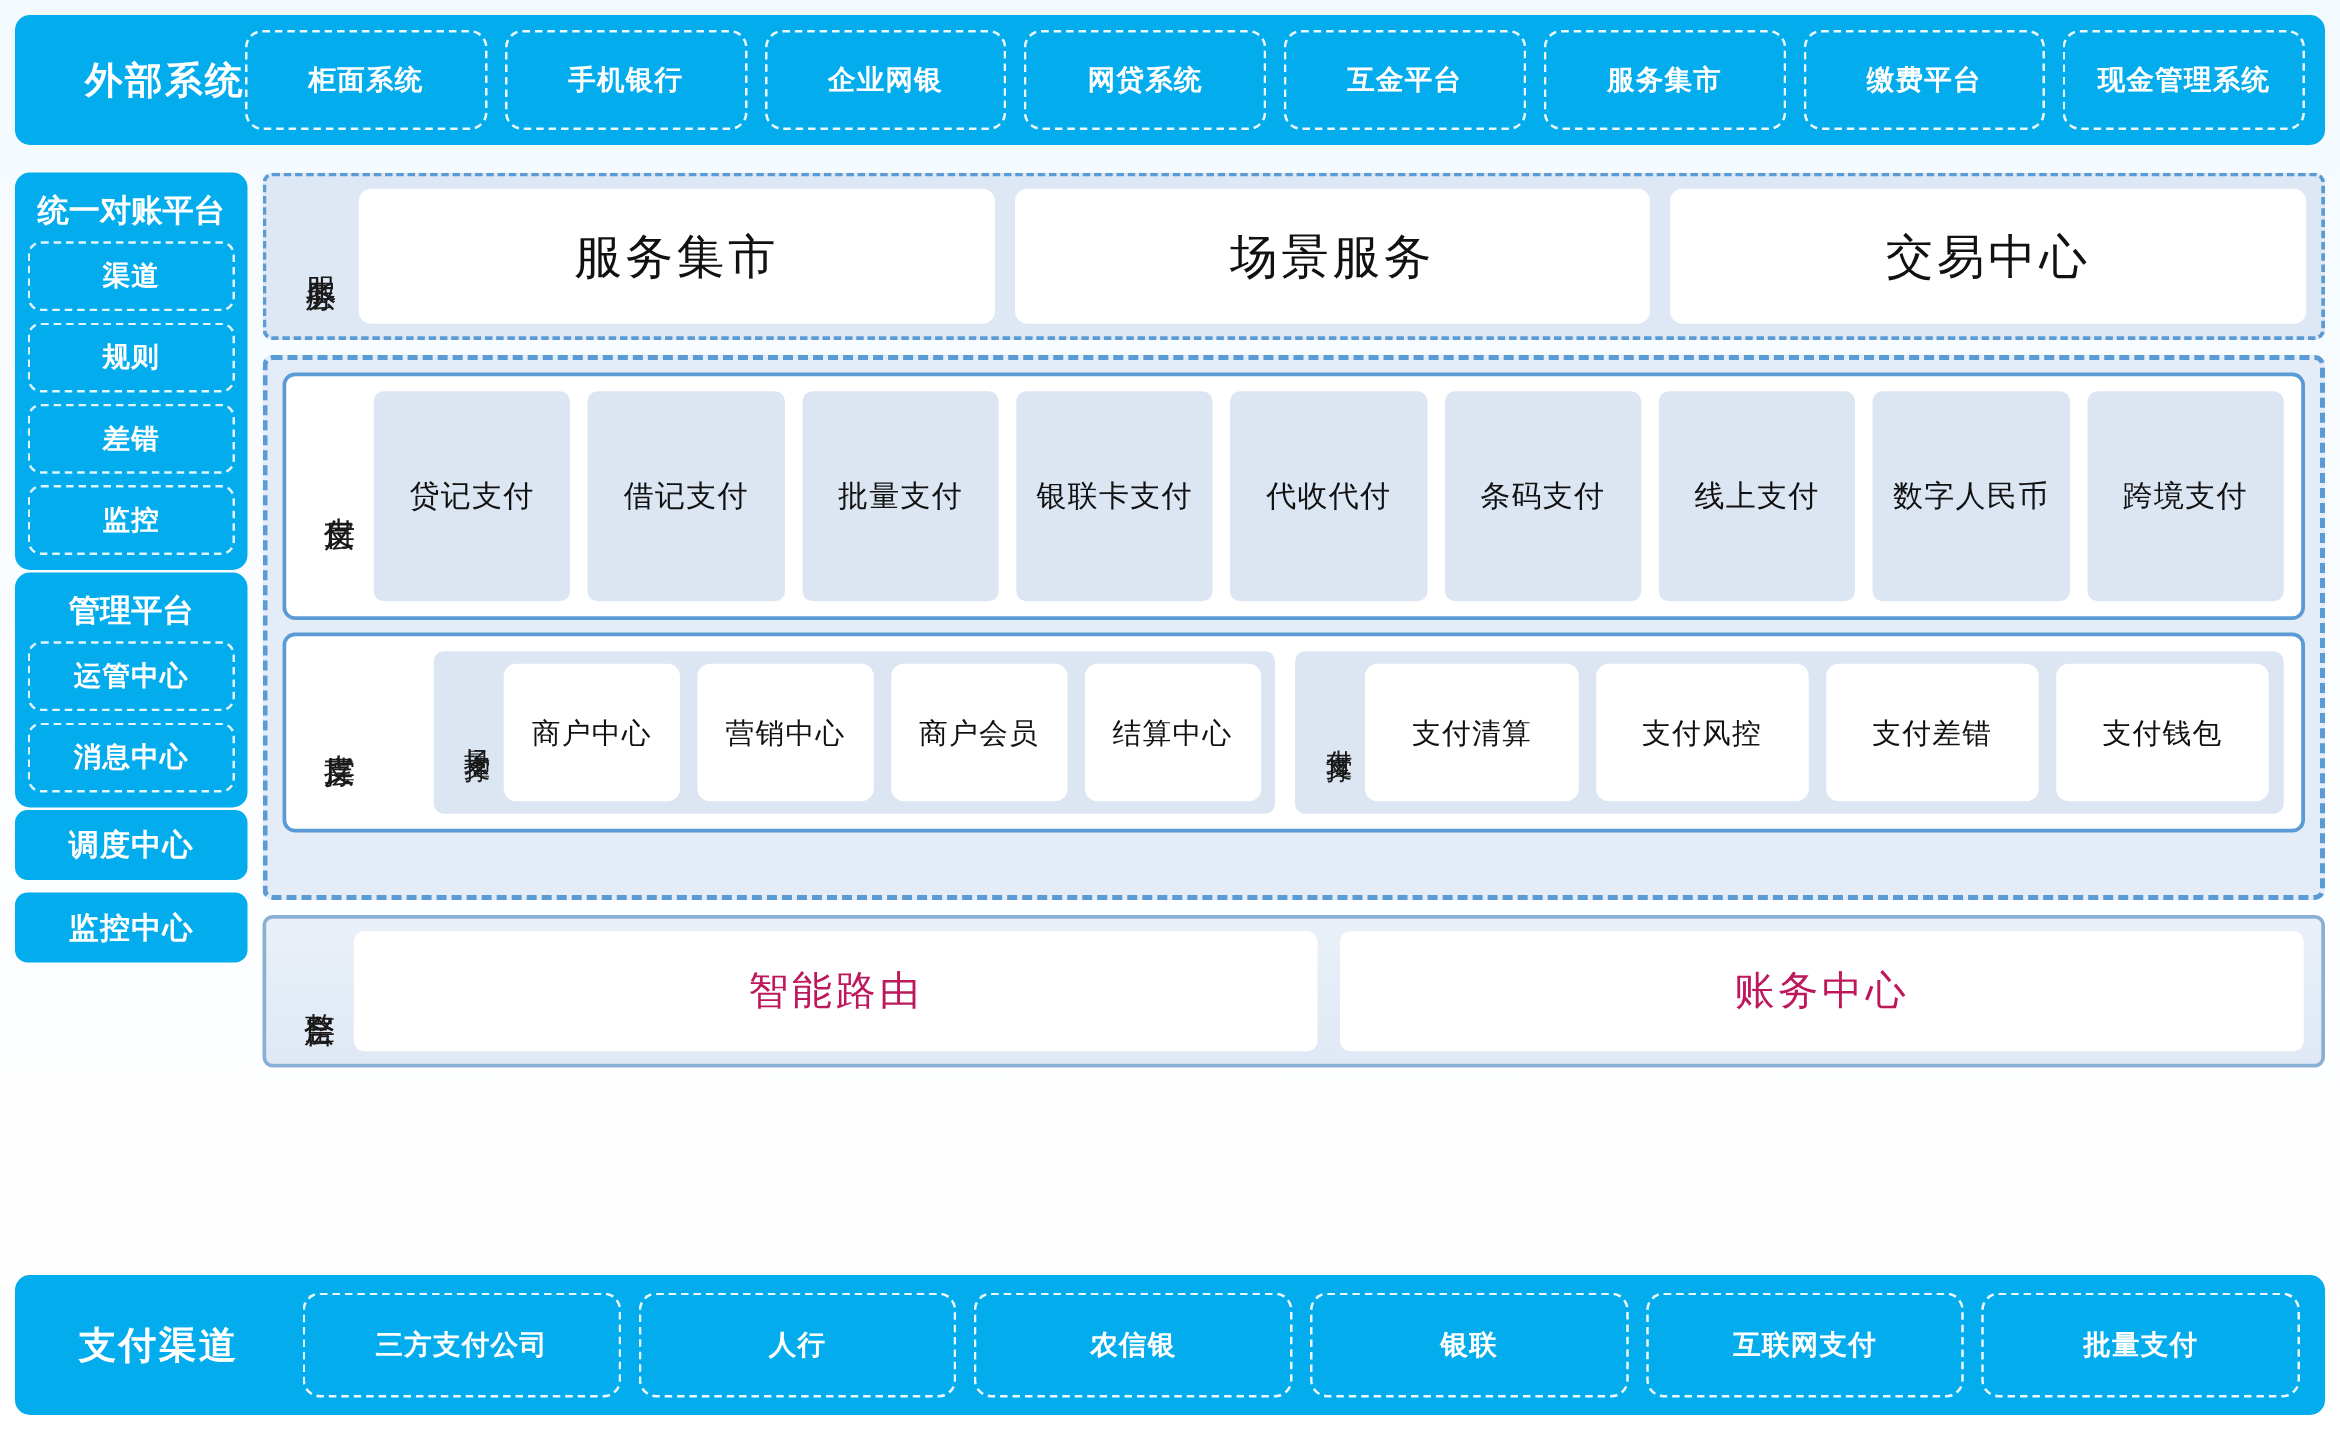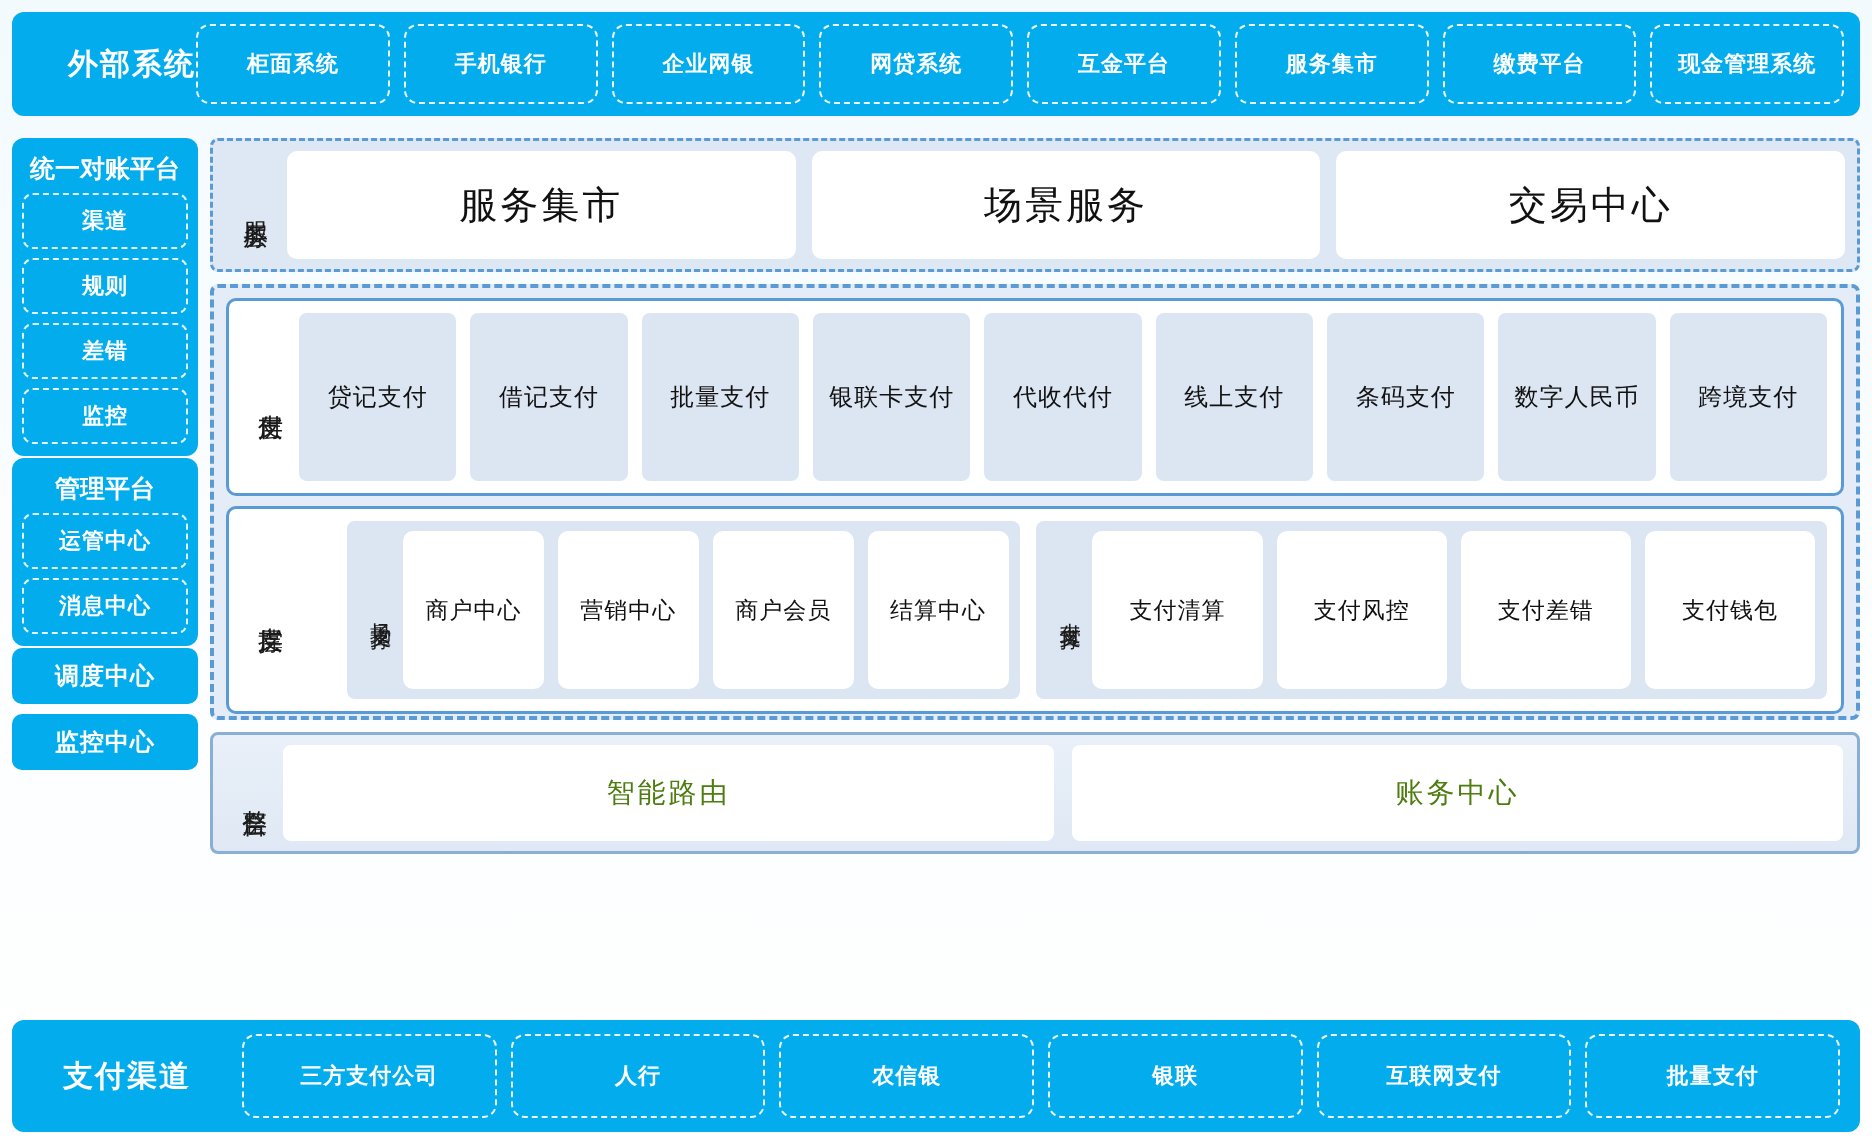--- a/index.html
+++ b/index.html
@@ -217,21 +217,21 @@
     flex: 1;
     background: #dce6f3;
     border-radius: 8px;
     color: #111111;
     font-size: 24px;
     letter-spacing: 1px;
     white-space: nowrap;
   }
 
   #support-layer {
-    height: 208px;
+    height: 160px;
     padding: 12px 14px;
     gap: 48px;
   }
   #support-layer > .layer-label { width: 56px; font-size: 25px; }
   .support-groups {
     flex: 1;
     display: flex;
     gap: 16px;
     align-items: stretch;
   }
@@ -285,22 +285,22 @@
   .integ-cards {
     flex: 1;
     display: flex;
     gap: 18px;
     align-items: stretch;
   }
   .integ-card {
     flex: 1;
     background: #ffffff;
     border-radius: 8px;
-    color: #4d7c0f;
-    font-size: 28px;
+    color: #be185d;
+    font-size: 32px;
     letter-spacing: 3px;
     white-space: nowrap;
   }
 </style>
 </head>
 <body>
 
 <div id="root">
 
   <div class="banner" id="top-banner">
@@ -355,22 +355,22 @@
       <div class="solid-panel" id="payment-layer">
         <div class="layer-label">
           <span class="vert">支付层</span>
         </div>
         <div class="pay-cards">
           <div class="pay-card ctr">贷记支付</div>
           <div class="pay-card ctr">借记支付</div>
           <div class="pay-card ctr">批量支付</div>
           <div class="pay-card ctr">银联卡支付</div>
           <div class="pay-card ctr">代收代付</div>
+          <div class="pay-card ctr">条码支付</div>
           <div class="pay-card ctr">线上支付</div>
-          <div class="pay-card ctr">条码支付</div>
           <div class="pay-card ctr">数字人民币</div>
           <div class="pay-card ctr">跨境支付</div>
         </div>
       </div>
 
       <div class="solid-panel" id="support-layer">
         <div class="layer-label">
           <span class="vert">支撑层</span>
         </div>
         <div class="support-groups">

